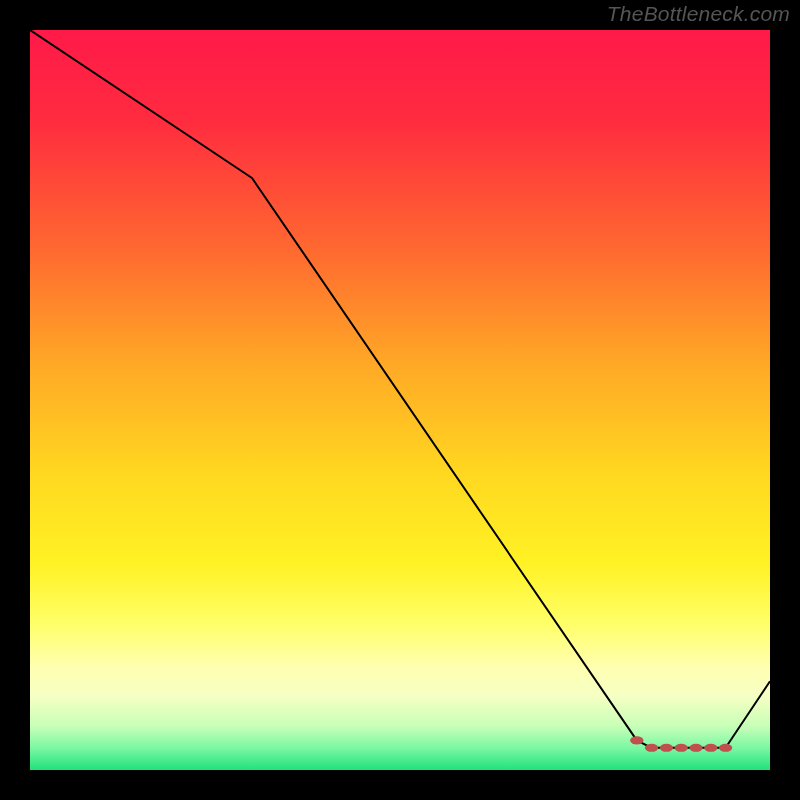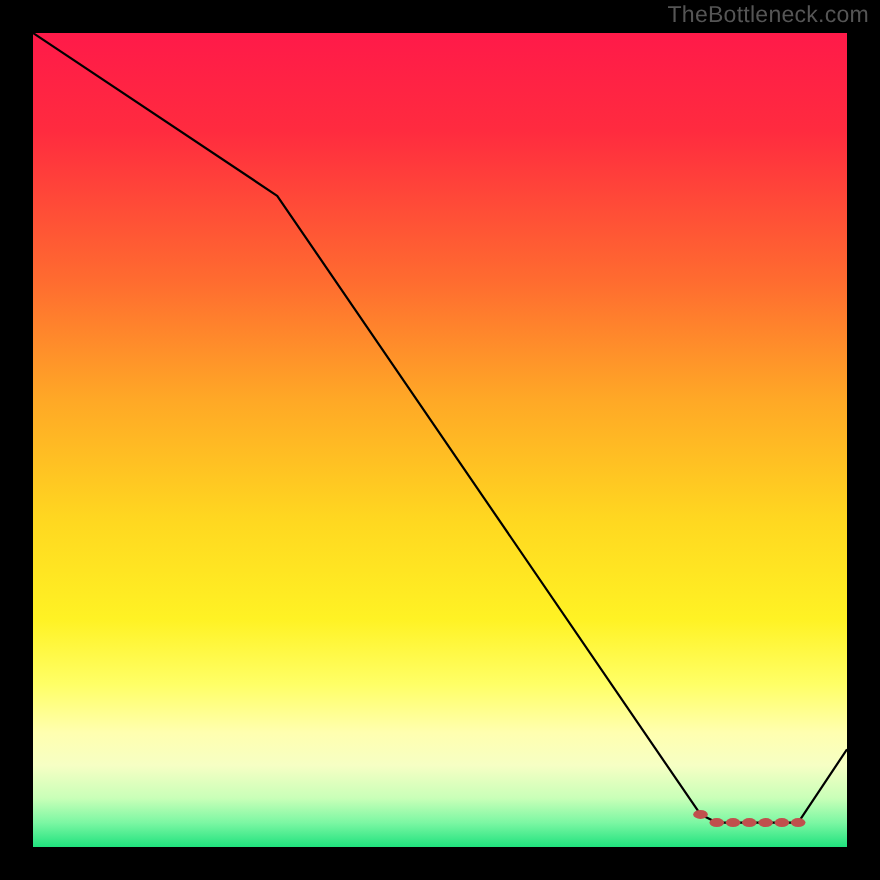--- a/index.html
+++ b/index.html
@@ -8,20 +8,21 @@
   height: 800px;
   background: #000;
   overflow: hidden;
   font-family: Arial, Helvetica, sans-serif;
 }
 .stage {
   position: relative;
   width: 800px;
   height: 732px;
   background: #000;
+  font-style: italic;
 }
 .watermark {
   position: absolute;
   top: 2px;
   right: 10px;
   color: #555;
   font-size: 21px;
   font-weight: normal;
   letter-spacing: 0.2px;
   z-index: 20;

